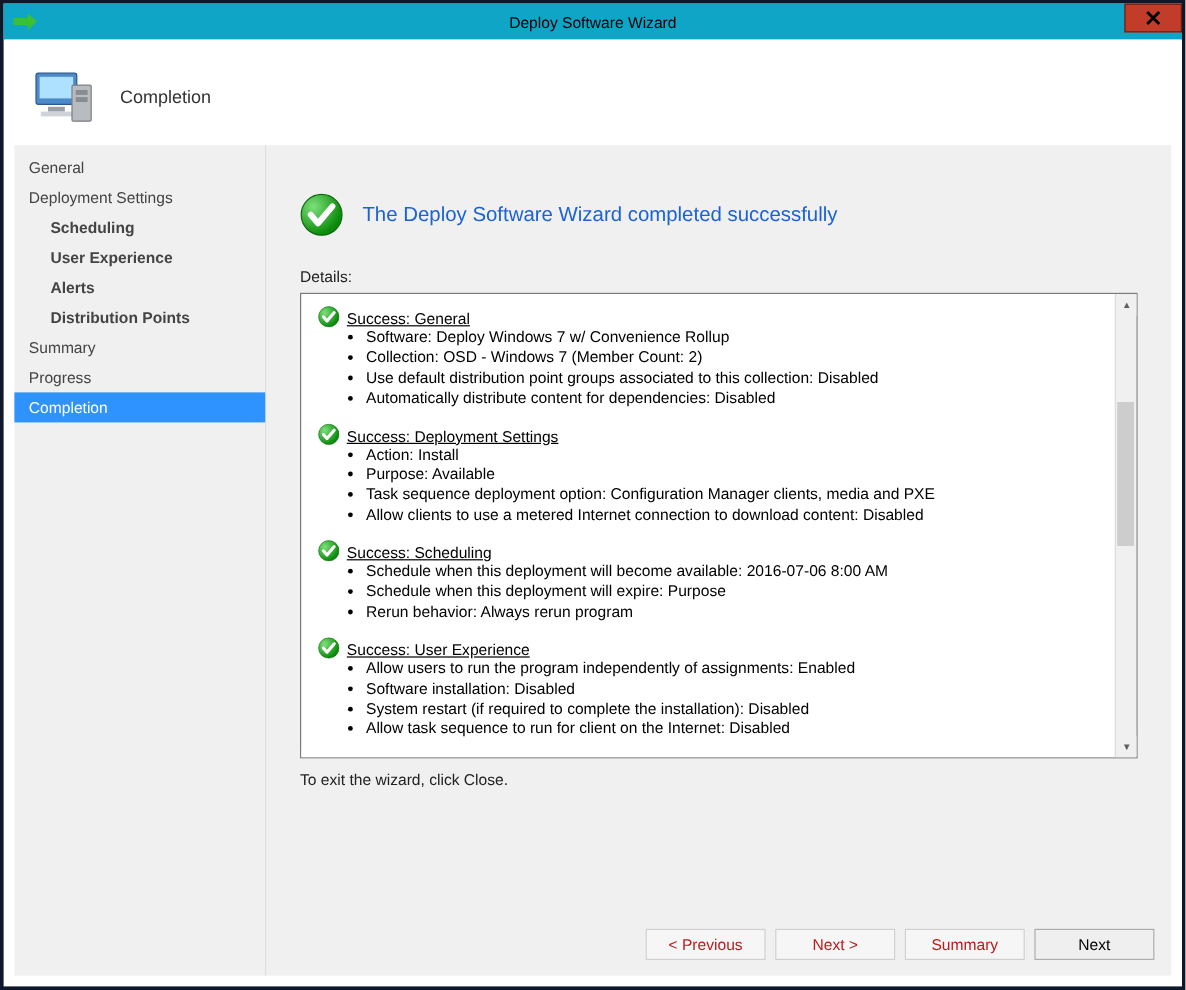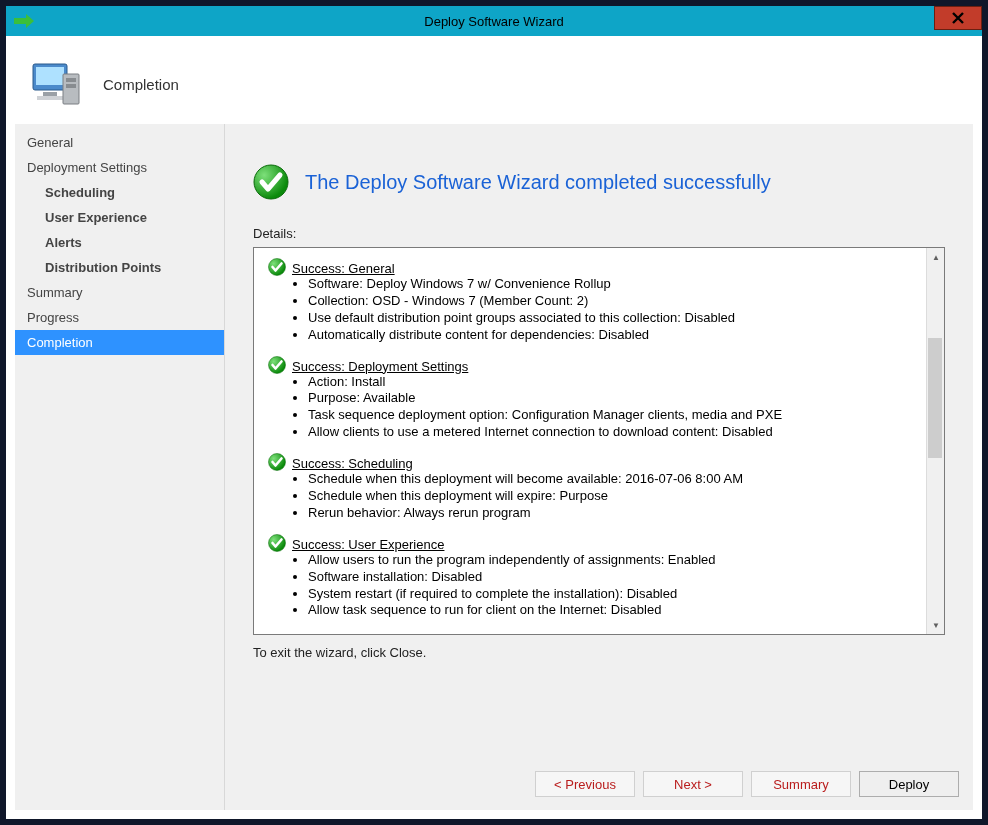--- a/index.html
+++ b/index.html
@@ -1,35 +1,35 @@
 <!DOCTYPE html>
 <html><head>
   <meta charset="utf-8">
   <style>
     * { box-sizing: border-box; margin: 0; padding: 0; }
     body { font-family: "Segoe UI", Tahoma, sans-serif; font-size: 13px; background: #fff; width: 988px; height: 825px; overflow: hidden; }
-    .window { width: 988px; height: 825px; border: 6px solid #0f172a; background: #fff; position: relative; }
+    .window { width: 988px; height: 825px; border: 3px solid #0f172a; background: #fff; position: relative; }
     .titlebar { height: 30px; background: linear-gradient(#0ea5c7,#0ea5c7); display: flex; align-items: center; position: relative; }
     .titlebar-arrow { width: 24px; height: 24px; margin-left: 6px; display: flex; align-items: center; justify-content: center; }
     .titlebar-title { color: #000; font-size: 13px; position: absolute; left: 50%; transform: translateX(-50%); }
     .titlebar-close { position: absolute; right: 0; top: 0; width: 48px; height: 24px; background: #c23c2a; border: 1px solid #6b1f11; display: flex; align-items: center; justify-content: center; color: #000; font-weight: bold; font-size: 16px; font-family: Arial, sans-serif; }
     .content { position: absolute; top: 30px; left: 1px; right: 1px; bottom: 1px; background: #fff; padding: 8px; }
     .inner { width: 100%; height: 100%; background: #fff; position: relative; }
     .header { height: 80px; display: flex; align-items: center; padding: 0 16px; }
     .header-icon { width: 56px; height: 56px; margin-right: 16px; }
     .header-text { font-size: 15px; color: #333; }
     .body { position: absolute; top: 80px; left: 0; right: 0; bottom: 0; display: flex; }
     .sidebar { width: 210px; background: #f0f0f0; border-right: 1px solid #d8d8d8; padding-top: 6px; }
     .sidebar-item { padding: 5px 12px; font-size: 13px; color: #444; cursor: default; }
     .sidebar-item.sub { padding-left: 30px; font-weight: bold; }
     .sidebar-item.selected { background: #2e92ff; color: #fff; }
     .main { flex: 1; background: #f0f0f0; padding: 28px 28px 14px 28px; position: relative; }
     .banner { display: flex; align-items: center; margin-bottom: 26px; margin-top: 12px; }
     .banner-icon { width: 36px; height: 36px; margin-right: 16px; }
-    .banner-text { color: #1a62d6; font-size: 20px; }
+    .banner-text { color: #1a62d6; font-size: 17px; }
     .details-label { font-size: 13px; color: #222; margin-bottom: 6px; }
     .details-box { border: 1px solid #7a7a7a; background: #fff; height: 388px; position: relative; overflow: hidden; }
     .details-scroll { position: absolute; top: 0; left: 0; right: 18px; bottom: 0; padding: 10px 14px 4px 14px; overflow: hidden; font-size: 13px; color: #000; }
     .scrollbar { position: absolute; right: 0; top: 0; width: 18px; height: 100%; background: #f0f0f0; border-left: 1px solid #dcdcdc; }
     .scrollbar-btn { width: 18px; height: 18px; background: #f0f0f0; display: flex; align-items: center; justify-content: center; font-size: 8px; color: #606060; position: absolute; }
     .scrollbar-btn.up { top: 0; }
     .scrollbar-btn.down { bottom: 0; }
     .scrollbar-thumb { position: absolute; right: 2px; width: 14px; top: 90px; height: 120px; background: #cdcdcd; }
     .section { margin-bottom: 12px; }
     .section-head { display: flex; align-items: flex-end; text-decoration: underline; }
@@ -204,19 +204,19 @@
               <div class="scrollbar-btn down">▼</div>
             </div>
           </div>
 
           <div class="exit-text">To exit the wizard, click Close.</div>
 
           <div class="footer">
             <button class="btn" disabled="">&lt; Previous</button>
             <button class="btn" disabled="">Next &gt;</button>
             <button class="btn" disabled="">Summary</button>
-            <button class="btn primary">Deploy</button>
+            <button class="btn primary">Next</button>
           </div>
         </div>
       </div>
     </div>
   </div>
 </div>
 
 </body></html>

